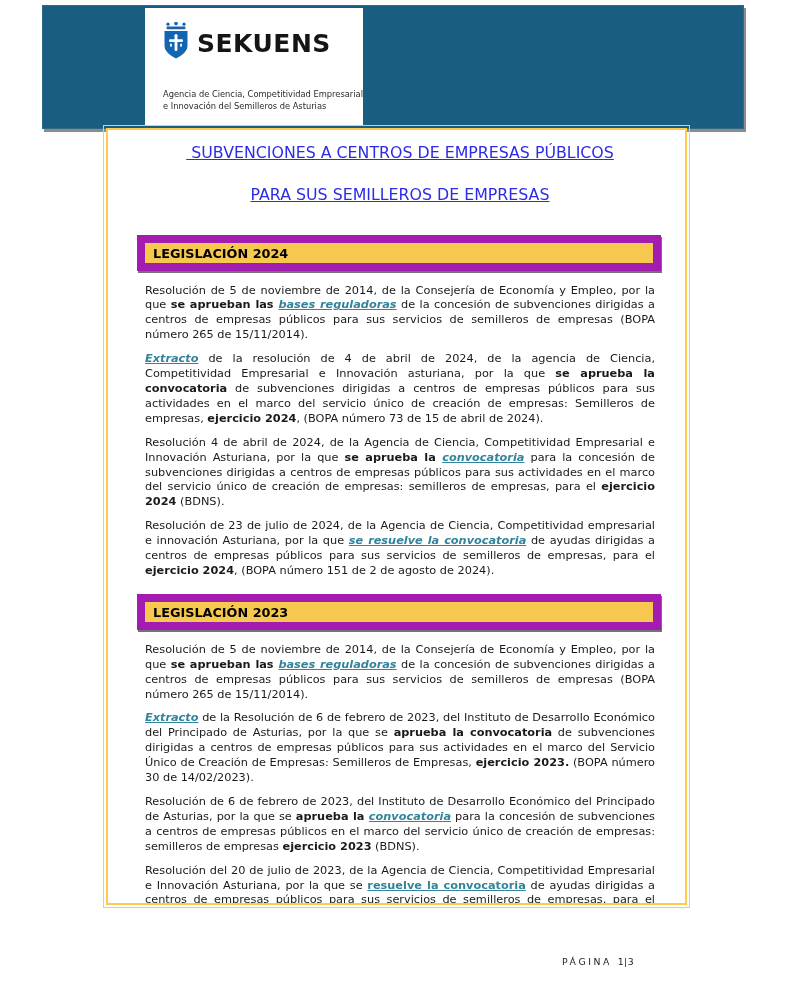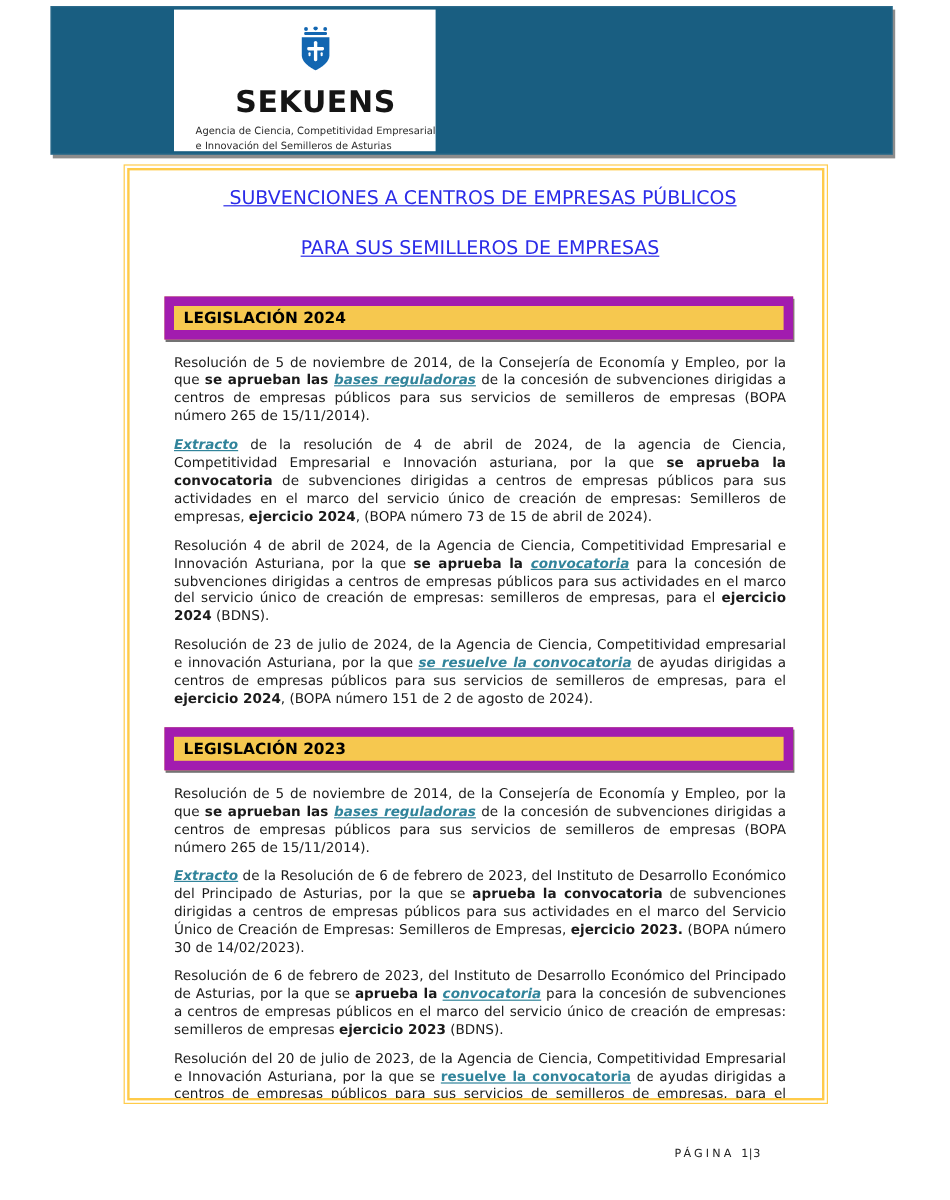--- a/index.html
+++ b/index.html
@@ -12,31 +12,31 @@
   
   .top-bar{
     position:absolute;left:42px;top:5px;width:702px;height:124px;
     background:#195E81;
     box-shadow:2px 3px 0 rgba(45,45,45,.55), inset 0 0 0 1px rgba(255,255,255,.08);
   }
   .logo-card{
     position:absolute;left:103px;top:3px;width:218px;height:118px;background:#ffffff;
     padding:14px 0 0 18px;box-sizing:border-box;
   }
-  .logo-row{display:flex;align-items:center;gap:8px;flex-direction:column;}
+  .logo-row{display:flex;align-items:center;gap:8px;}
   .brand-name{
     font-size:25px;font-weight:bold;color:#151515;letter-spacing:.5px;line-height:1;
   }
   .tagline{
-    margin-top:6px;font-size:8.3px;color:#2b2b2b;line-height:1.45;
+    margin-top:24px;font-size:8.3px;color:#2b2b2b;line-height:1.45;
   }
 
   
   .content-box{
-    position:absolute;left:106px;top:140px;width:581px;height:777px;box-sizing:border-box;
+    position:absolute;left:106px;top:128px;width:581px;height:777px;box-sizing:border-box;
     border:2px solid #FFCB4A;outline:1px solid #FFCB4A;outline-offset:2px;
     padding:8px 30px 20px 37px;overflow:hidden;background:#fff;
   }
   .doc-title{
     margin:5px 0 0 0;text-align:center;
     font-size:15.8px;font-weight:500;line-height:1.32;
     color:#2B2BE8;text-decoration:underline;
     white-space:pre-line;
   }
   .section-heading{

